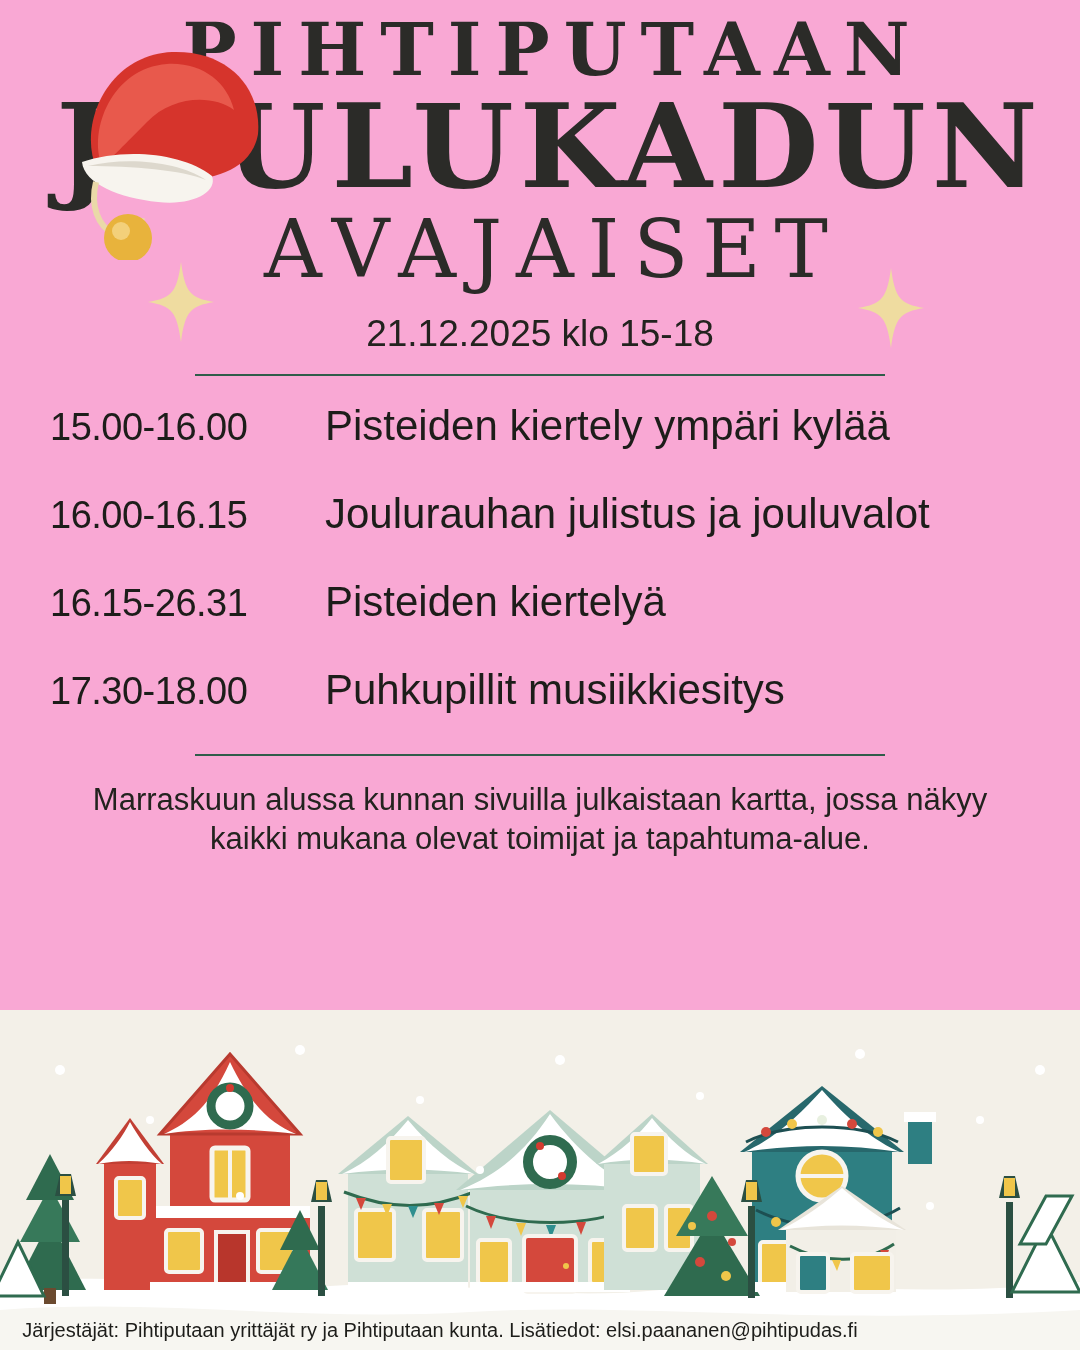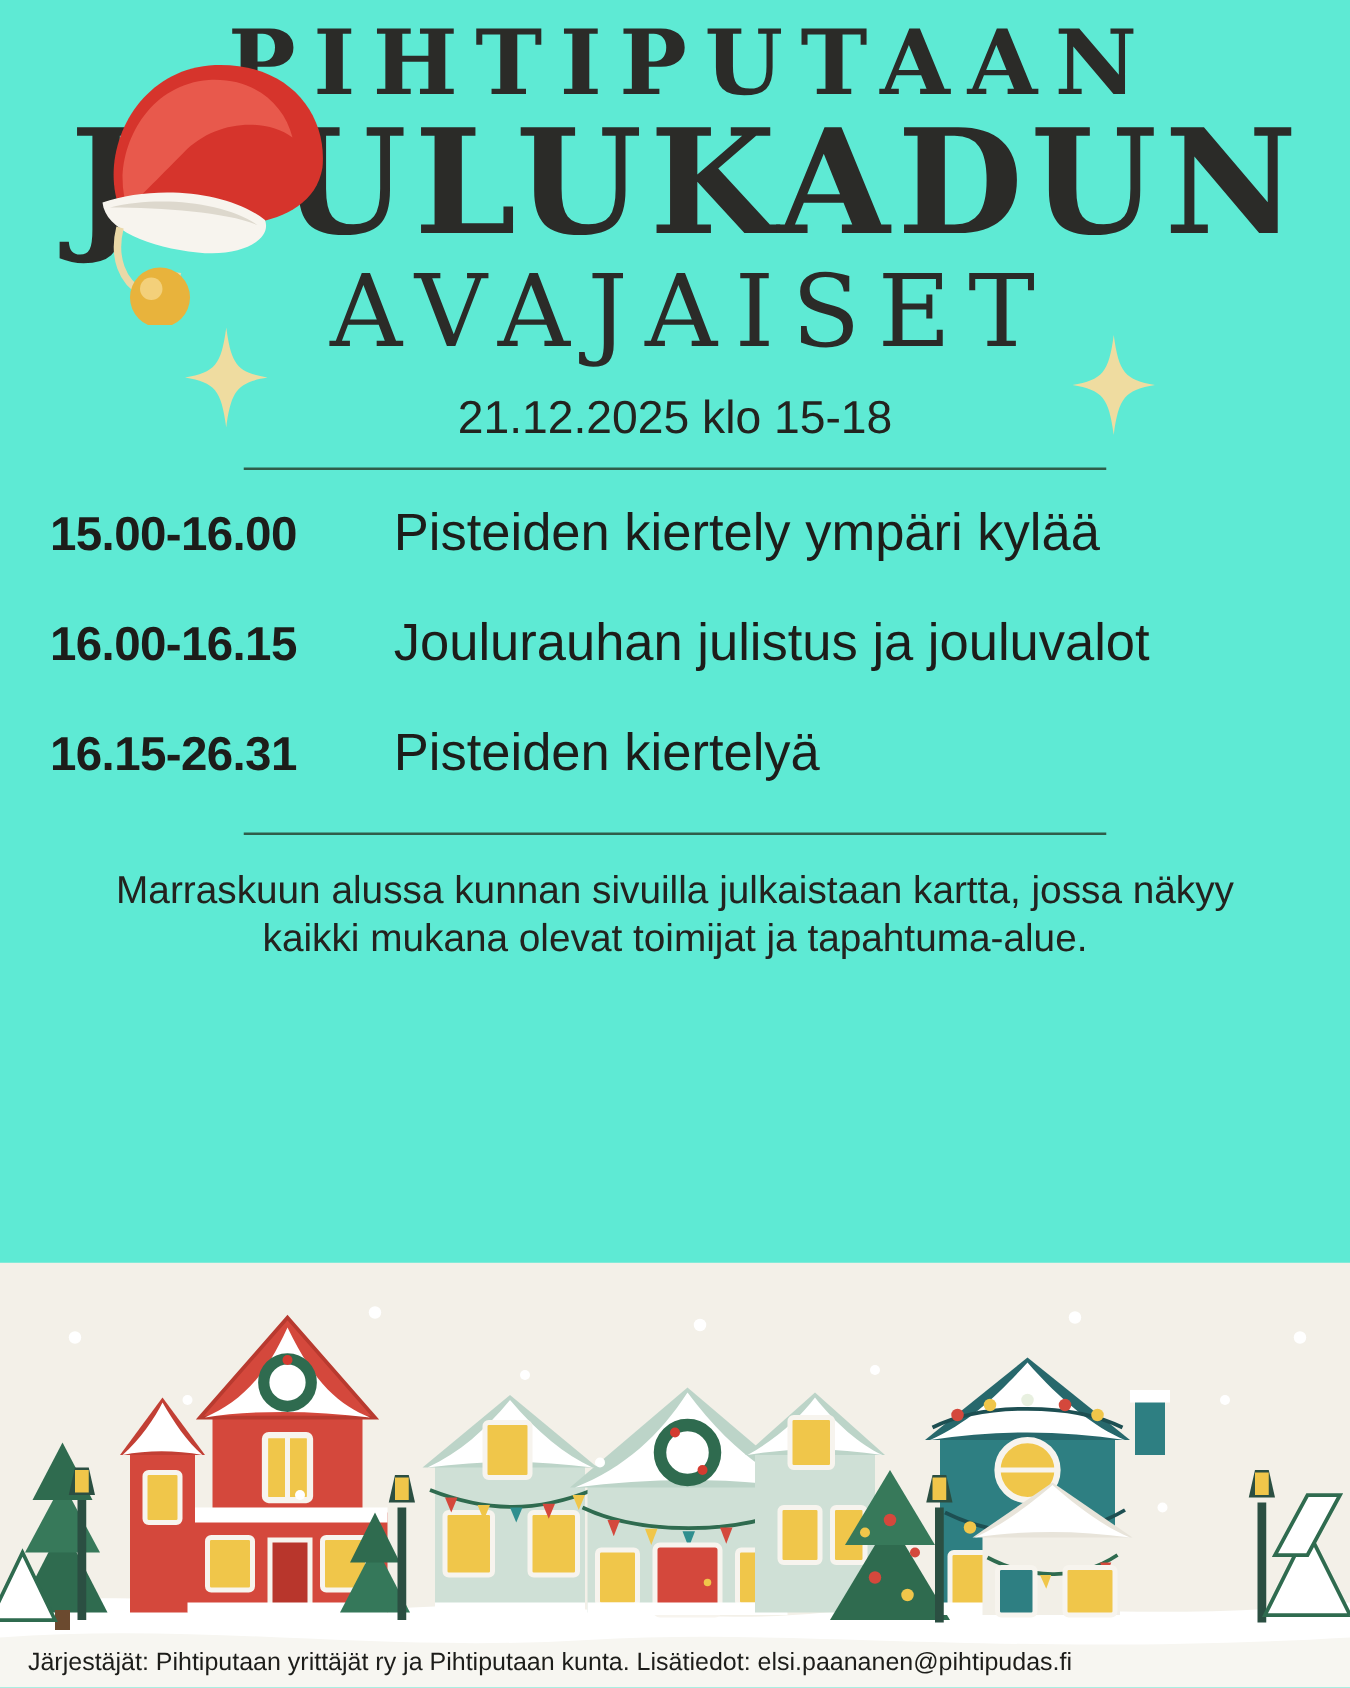--- a/index.html
+++ b/index.html
@@ -11,21 +11,21 @@
     height: 1350px;
     background: #f4f1e9;
     font-family: "Liberation Sans", sans-serif;
     overflow: hidden;
     position: relative;
   }
   .poster {
     position: relative;
     width: 1080px;
     height: 1350px;
-    background: #5eead4;
+    background: #f9a8d4;
     overflow: hidden;
   }
 
   
   .title-block {
     position: relative;
     padding-top: 14px;
     text-align: center;
   }
   .title-line1 {
@@ -106,26 +106,27 @@
   .schedule {
     margin: 26px 0 0 0;
     padding: 0 40px;
   }
   .sched-row {
     display: flex;
     align-items: baseline;
     margin-bottom: 40px;
   }
   .sched-time {
-    font-weight: bold;
+    font-weight: normal;
     font-size: 38px;
     color: #1d1d1a;
     width: 275px;
     flex: 0 0 275px;
     letter-spacing: -0.5px;
+    margin-left: 10px;
   }
   .sched-desc {
     font-size: 42px;
     color: #1d1d1a;
   }
 
   
   .note {
     text-align: center;
     font-size: 31px;
@@ -196,20 +197,24 @@
       <div class="sched-desc">Pisteiden kiertely ympäri kylää</div>
     </div>
     <div class="sched-row">
       <div class="sched-time">16.00-16.15</div>
       <div class="sched-desc">Joulurauhan julistus ja jouluvalot</div>
     </div>
     <div class="sched-row">
       <div class="sched-time">16.15-26.31</div>
       <div class="sched-desc">Pisteiden kiertelyä</div>
     </div>
+    <div class="sched-row">
+      <div class="sched-time">17.30-18.00</div>
+      <div class="sched-desc">Puhkupillit musiikkiesitys</div>
+    </div>
   </div>
 
   <div class="divider bottom"></div>
 
   <div class="note">Marraskuun alussa kunnan sivuilla julkaistaan kartta, jossa näkyy kaikki mukana olevat toimijat ja tapahtuma-alue.</div>
 
   <svg class="village" viewBox="0 0 1080 340" preserveAspectRatio="none">
 
     <rect x="0" y="0" width="1080" height="340" fill="#f3f0e8"></rect>
     <path d="M0 276 C120 256, 210 284, 330 276 C450 268, 540 292, 660 280 C790 268, 900 290, 1080 272 L1080 340 L0 340 Z" fill="#ffffff"></path>

